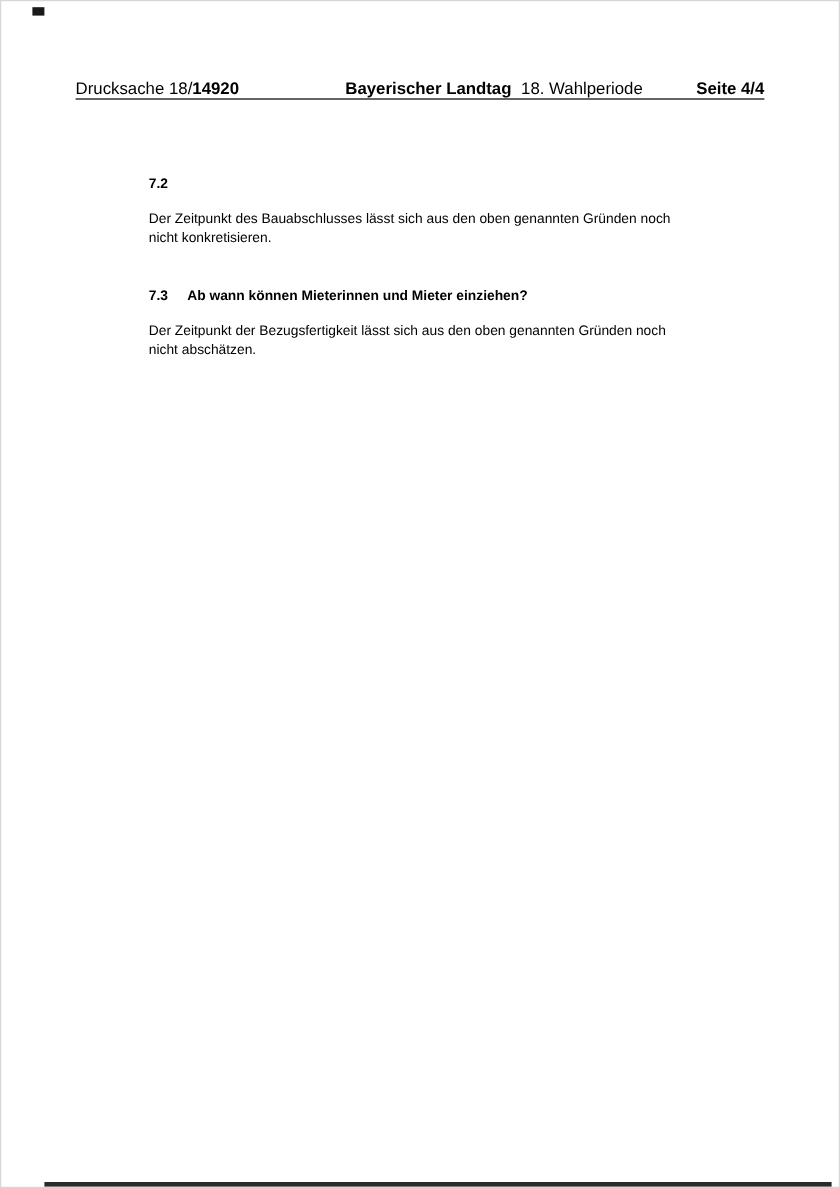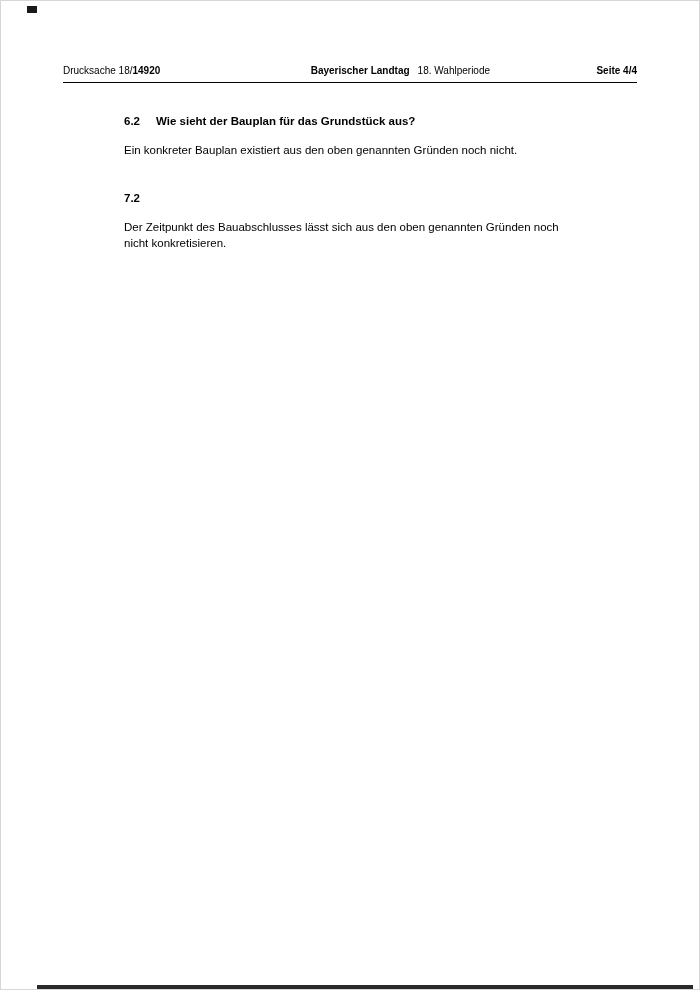--- a/index.html
+++ b/index.html
@@ -33,21 +33,21 @@
     height: 4px;
     background: #2a2a2a;
   }
   .header {
     position: absolute;
     top: 64px;
     left: 62px;
     right: 62px;
     display: flex;
     align-items: baseline;
-    font-size: 10px;
+    font-size: 14px;
     color: #000;
   }
   .header-left {
     flex: 0 0 auto;
     white-space: nowrap;
   }
   .header-center {
     flex: 1 1 auto;
     text-align: center;
     white-space: nowrap;
@@ -107,36 +107,36 @@
   <div class="header">
     <div class="header-left"><span>Drucksache 18/</span><span class="b">14920</span></div>
     <div class="header-center"><span class="b">Bayerischer Landtag</span><span class="sep"></span><span>18. Wahlperiode</span></div>
     <div class="header-right">Seite 4/4</div>
   </div>
 
   <hr class="rule">
 
   <div class="content">
 
-    <div class="section">
-      <div class="section-title">
-        <span class="section-number">6.2</span>
-        <span>Wie sieht der Bauplan für das Grundstück aus?</span>
-      </div>
-      <p class="section-body">Ein konkreter Bauplan existiert aus den oben genannten Gründen noch nicht.</p>
-    </div>
 
     <div class="section">
     </div>
 
     <div class="section">
       <div class="section-title">
         <span class="section-number">7.2</span>
       </div>
       <p class="section-body">Der Zeitpunkt des Bauabschlusses lässt sich aus den oben genannten Gründen noch nicht konkretisieren.</p>
     </div>
 
+    <div class="section">
+      <div class="section-title">
+        <span class="section-number">7.3</span>
+        <span>Ab wann können Mieterinnen und Mieter einziehen?</span>
+      </div>
+      <p class="section-body">Der Zeitpunkt der Bezugsfertigkeit lässt sich aus den oben genannten Gründen noch nicht abschätzen.</p>
+    </div>
 
   </div>
 
   <div class="page-bottom-edge"></div>
 
 </div>
 
 </body></html>

